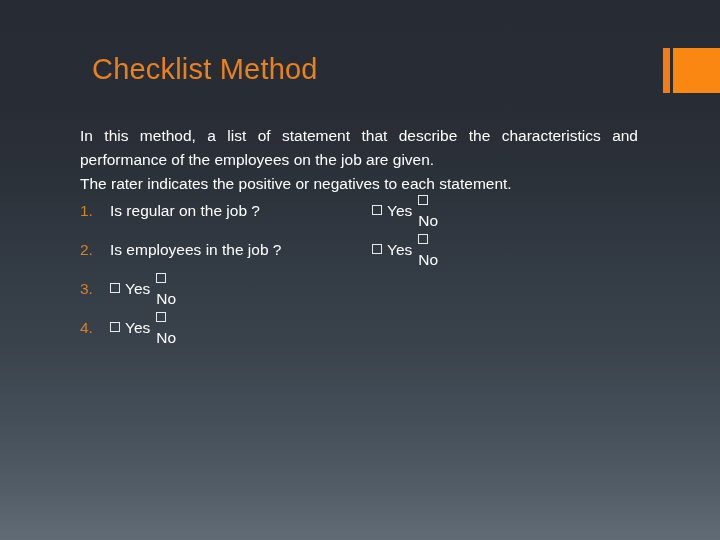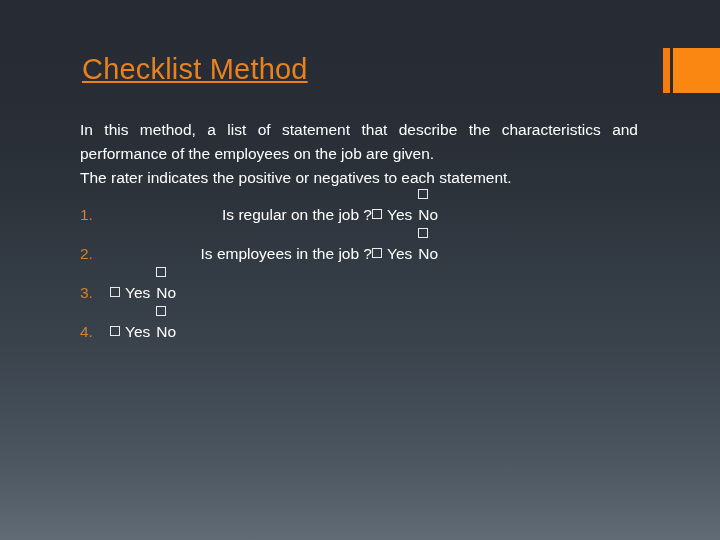--- a/index.html
+++ b/index.html
@@ -47,37 +47,36 @@
     margin-right: 3px;
   }
   .deco-bar-block {
     width: 47px;
     background: #F98711;
   }
 
   
   .title {
     position: absolute;
-    left: 82px;
+    left: 92px;
     top: 50px;
     font-size: 29px;
     line-height: 38px;
     letter-spacing: 0.2px;
     color: #E8821E;
     font-weight: normal;
     margin: 0;
     white-space: nowrap;
-    text-decoration: underline;
   }
 
   
   .body {
     position: absolute;
     left: 80px;
-    top: 118px;
+    top: 124px;
     width: 558px;
   }
 
   .para {
     color: #FFFFFF;
     font-size: 15.5px;
     line-height: 24px;
     margin: 0;
   }
   .para-justify {
@@ -101,25 +100,24 @@
   }
   .row-num {
     width: 30px;
     flex: 0 0 30px;
     color: #D2812C;
   }
   .row-text {
     flex: 0 0 262px;
     width: 262px;
     color: #FFFFFF;
-    text-align: right;
   }
   .row-options {
     display: flex;
-    align-items: flex-end;
+    align-items: flex-start;
     color: #FFFFFF;
   }
   .opt {
     display: inline-flex;
     align-items: baseline;
     white-space: nowrap;
   }
   .opt + .opt {
     margin-left: 6px;
     flex-direction: column;

